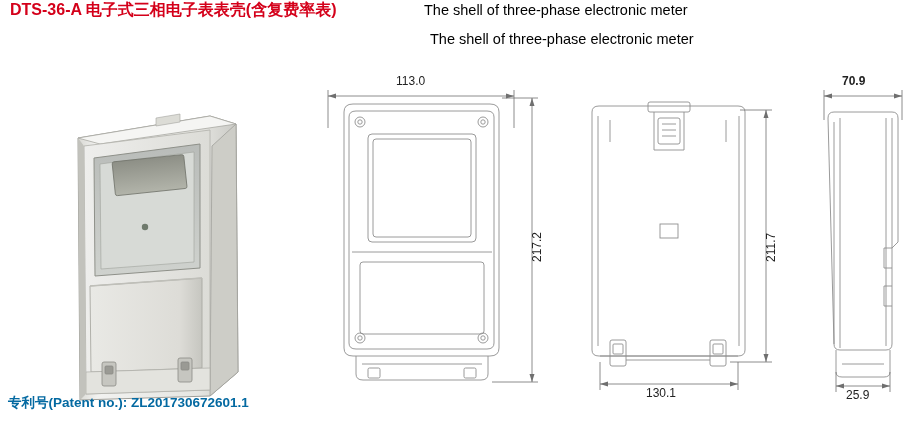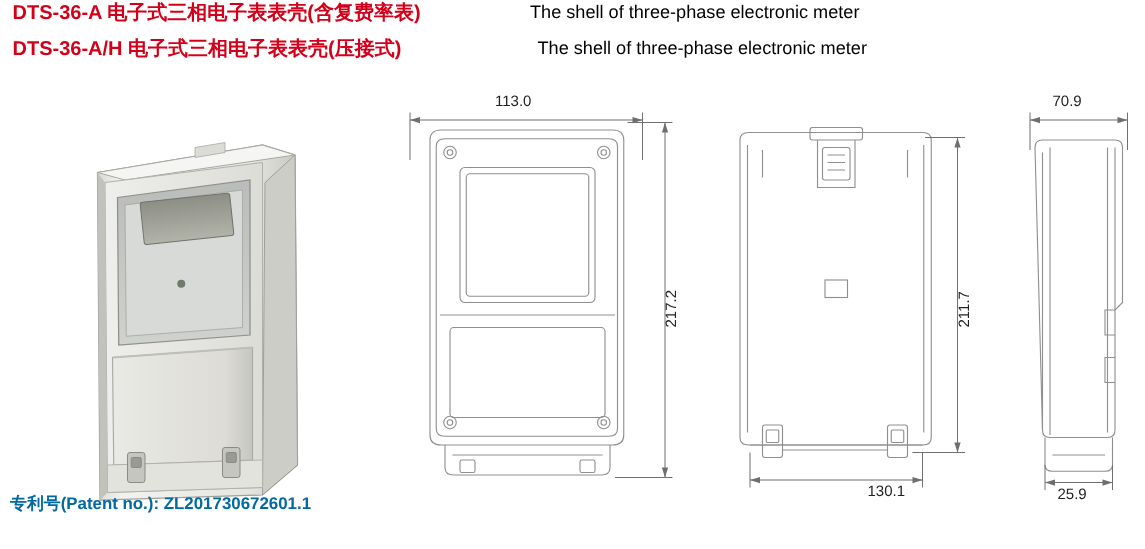--- a/index.html
+++ b/index.html
@@ -55,21 +55,20 @@
 <body>
 
 <div class="page">
 
   <div class="header">
     <div class="hrow hrow1">
       <span class="cn">DTS-36-A 电子式三相电子表表壳(含复费率表)</span>
       <span class="en">The shell of three-phase electronic meter</span>
     </div>
     <div class="hrow hrow2">
-      <span class="cn">DTS-36-A/H 电子式三相电子表表壳(压接式)</span>
       <span class="en">The shell of three-phase electronic meter</span>
     </div>
   </div>
 
   <div class="drawings">
 
     <div class="photo">
       <svg width="220" height="320" viewBox="0 0 220 320">
         <defs>
           <linearGradient id="gBody" x1="0" y1="0" x2="1" y2="0">
@@ -218,21 +217,21 @@
 
         <g stroke="#6f6f6f" stroke-width="0.8" fill="none">
           <path d="M30 312 L168 312"></path>
           <path d="M30 290 L30 318"></path>
           <path d="M168 290 L168 318"></path>
           <path d="M30 312 L38 309.5 L38 314.5 Z" fill="#6f6f6f" stroke="none"></path>
           <path d="M168 312 L160 309.5 L160 314.5 Z" fill="#6f6f6f" stroke="none"></path>
         </g>
       </svg>
       <span class="dim v" style="left:194px;top:190px;">211.7</span>
-      <span class="dim" style="left:76px;top:314px;margin-left:48px;">130.1</span>
+      <span class="dim" style="left:76px;top:314px;">130.1</span>
     </div>
 
     <div style="position:absolute;left:800px;top:0;width:116px;height:330px;">
       <svg width="116" height="330" viewBox="0 0 116 330">
         <g stroke="#8f8f8f" fill="none" stroke-width="0.9">
 
           <path d="M28 46 q0 -6 6 -6 L92 40 q6 0 6 6 L98 170 L92 176 L92 272 q0 6 -6 6 L40 278 q-6 0 -6 -6 Z"></path>
           <path d="M34 50 L34 272"></path>
           <path d="M40 46 L40 276"></path>
           <path d="M86 46 L86 274"></path>
@@ -254,21 +253,21 @@
         </g>
 
         <g stroke="#6f6f6f" stroke-width="0.8" fill="none">
           <path d="M36 314 L90 314"></path>
           <path d="M36 300 L36 320"></path>
           <path d="M90 300 L90 320"></path>
           <path d="M36 314 L44 311.5 L44 316.5 Z" fill="#6f6f6f" stroke="none"></path>
           <path d="M90 314 L82 311.5 L82 316.5 Z" fill="#6f6f6f" stroke="none"></path>
         </g>
       </svg>
-      <span class="dim" style="left:42px;top:2px;">70.9</span>
+      <span class="dim" style="left:42px;top:2px;font-weight:bold;">70.9</span>
       <span class="dim" style="left:46px;top:316px;">25.9</span>
     </div>
 
   </div>
 
   <div class="footer">
     <div>专利号(Patent no.): ZL201730672601.1</div>
   </div>
 
 </div>

